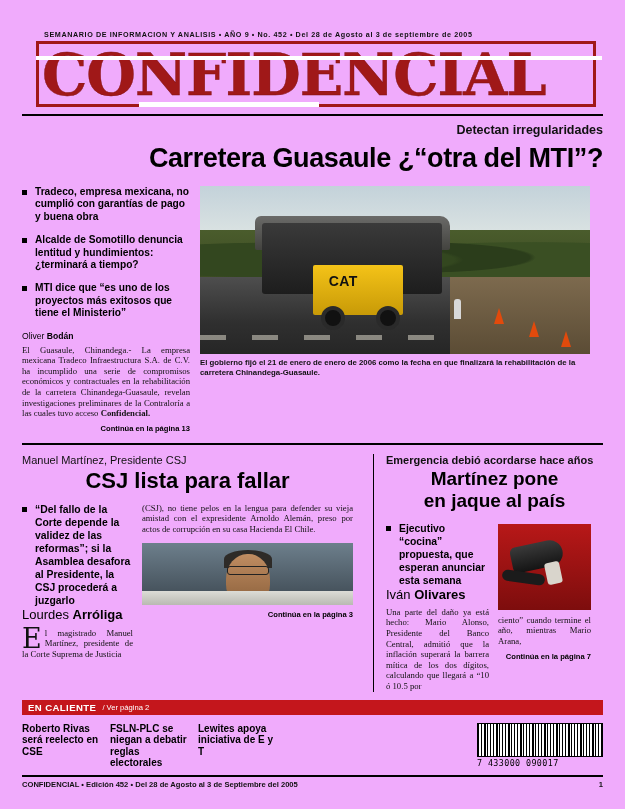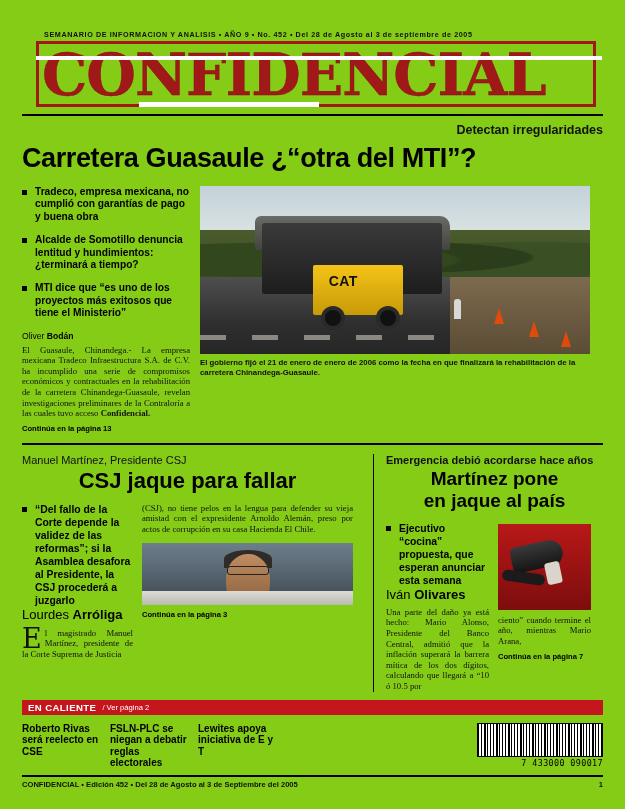--- a/index.html
+++ b/index.html
@@ -5,21 +5,21 @@
   * { box-sizing: border-box; margin: 0; padding: 0; }
   html, body {
     width: 625px; height: 809px;
     background: #ffffff;
     font-family: "Liberation Sans", sans-serif;
     overflow: hidden;
   }
   .page {
     position: relative;
     width: 625px; height: 809px;
-    background: #84cc16;
+    background: #f0abfc;
     padding: 0 22px;
   }
 
   
   .kicker {
     font-size: 7.2px;
     letter-spacing: 0.6px;
     font-weight: bold;
     color: #111;
     padding-top: 30px;
@@ -69,21 +69,21 @@
   .lead-eyebrow {
     text-align: right;
     font-size: 12.5px;
     font-weight: bold;
     color: #111;
     margin-top: 7px;
   }
   .lead-head {
     font-size: 27px;
     font-weight: bold;
-    text-align: left;
+    text-align: right;
     letter-spacing: -0.4px;
     margin-top: 6px;
     color: #000;
   }
   .lead-body {
     display: flex;
     margin-top: 12px;
   }
   .lead-left { width: 178px; padding-right: 10px; }
   .lead-right { width: 390px; }
@@ -113,20 +113,21 @@
     font-family: "Liberation Serif", serif;
     font-size: 8.7px;
     line-height: 10.6px;
     text-align: justify;
     margin-top: 4px;
     color: #111;
   }
   .cont {
     font-size: 7.6px;
     font-weight: bold;
+    text-align: right;
     margin-top: 5px;
   }
 
   
   .photo {
     position: relative;
     width: 100%;
     height: 168px;
     overflow: hidden;
     background: linear-gradient(#9fb6c4 0%, #b9c9cf 38%, #6f7a6a 40%, #55604f 100%);
@@ -300,21 +301,21 @@
     width: 170px; margin-left: 6px;
     background: #1d62b0; color: #fff;
     border: 1px solid #0d3f78;
     text-align: center;
     padding: 5px 4px 4px;
   }
   .promo .p1 { font-size: 10.8px; font-weight: bold; color: #ffd400; line-height: 12px; }
   .promo .p2 { font-size: 10.8px; font-weight: bold; color: #ffffff; line-height: 12px; }
   .promo .p3 { font-size: 7.4px; margin-top: 5px; color: #dce9f7; }
 
-  .barcode-wrap { margin-left: auto; width: 126px; text-align: right; }
+  .barcode-wrap { margin-left: auto; width: 126px; }
   .barcode {
     height: 34px; width: 100%;
     background: repeating-linear-gradient(90deg,
       #000 0 1px, #fff 1px 3px, #000 3px 4.4px, #fff 4.4px 6px,
       #000 6px 8px, #fff 8px 9.2px, #000 9.2px 10px, #fff 10px 12px);
     border: 1px solid #000;
   }
   .barcode-num {
     font-family: "DejaVu Sans Mono", monospace;
     font-size: 8.4px; letter-spacing: .4px; margin-top: 1px;
@@ -381,21 +382,21 @@
       <div class="caption">El gobierno fijó el 21 de enero de enero de 2006 como la fecha en que finalizará la rehabilitación de la carretera Chinandega-Guasaule.</div>
     </div>
   </div>
 
   <div class="rule-mid"></div>
 
   <div class="two-col">
 
     <div class="col-left">
       <div class="sub-eyebrow">Manuel Martínez, Presidente CSJ</div>
-      <div class="sub-head">CSJ jaque para fallar</div>
+      <div class="sub-head">CSJ lista para fallar</div>
 
       <div class="sub-body">
         <div class="quote-col">
           <div class="quote">“Del fallo de la Corte depende la validez de las reformas”; si la Asamblea desafora al Presidente, la CSJ procederá a juzgarlo</div>
           <div class="author">
             <span>Lourdes </span><b>Arróliga</b>
           </div>
           <div class="serif-body dropcap-para">
             <span class="dropcap">E</span><span>l magistrado Manuel Martínez, presidente de la Corte Suprema de Justicia</span>
           </div>

